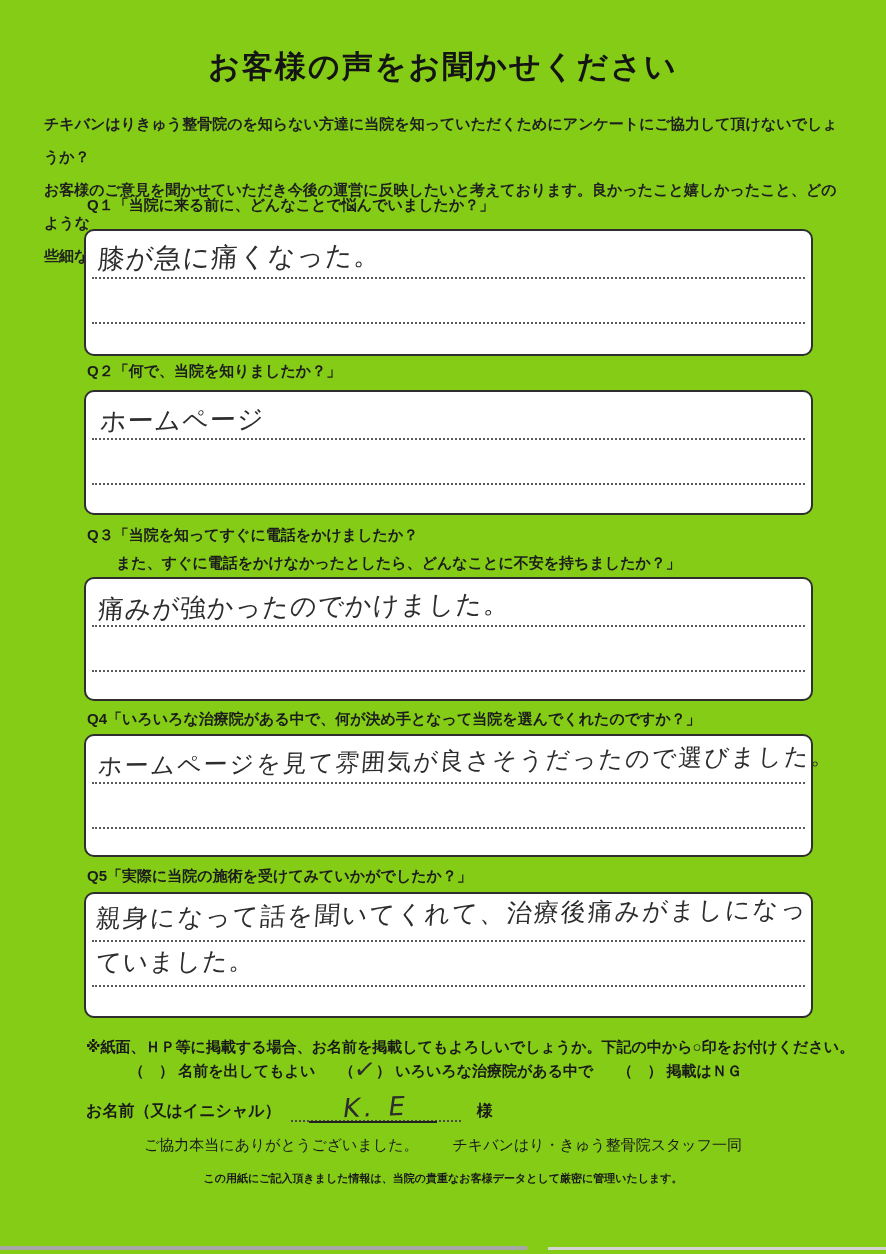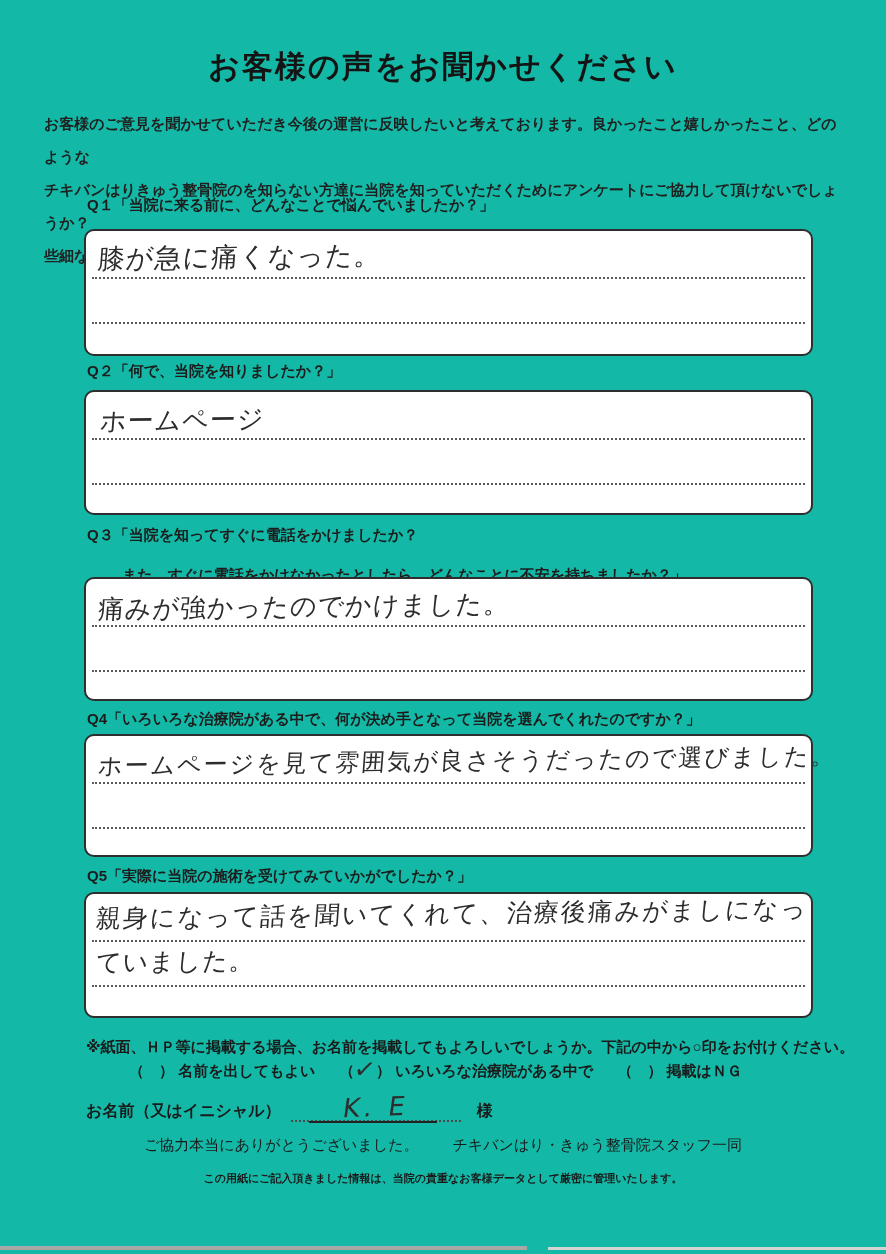--- a/index.html
+++ b/index.html
@@ -4,21 +4,21 @@
 <style>
   * { margin: 0; padding: 0; box-sizing: border-box; }
   html, body { background: #e8e8e8; }
   body { font-family: "Liberation Sans", "DejaVu Sans", sans-serif; }
 
   .page {
     position: relative;
     width: 886px;
     height: 1254px;
     margin: 0 auto;
-    background: #14b8a6;
+    background: #84cc16;
     color: #1a1a1a;
     overflow: hidden;
   }
 
   .title {
     position: absolute;
     top: 46px; left: 0; width: 100%;
     text-align: center;
     font-family: "DejaVu Serif", "Liberation Serif", serif;
     font-weight: 700;
@@ -37,21 +37,21 @@
   }
 
   .q-label {
     position: absolute;
     left: 87px;
     font-size: 15px;
     font-weight: 700;
     color: #1c1c1c;
     white-space: nowrap;
   }
-  .q-label.indent { left: 122px; margin-top: 12px; }
+  .q-label.indent { left: 116px; }
 
   .answer-box {
     position: absolute;
     left: 84px; width: 729px;
     border: 2px solid #2e2e2e;
     border-radius: 10px;
     background: #fff;
   }
   .ruled {
     position: absolute;
@@ -174,22 +174,22 @@
   }
 </style>
 </head>
 <body>
 
 <div class="page">
 
   <h1 class="title">お客様の声をお聞かせください</h1>
 
   <div class="intro">
+    <div>チキバンはりきゅう整骨院のを知らない方達に当院を知っていただくためにアンケートにご協力して頂けないでしょうか？</div>
     <div>お客様のご意見を聞かせていただき今後の運営に反映したいと考えております。良かったこと嬉しかったこと、どのような</div>
-    <div>チキバンはりきゅう整骨院のを知らない方達に当院を知っていただくためにアンケートにご協力して頂けないでしょうか？</div>
     <div>些細なことでも結構です。是非ご協力お願いします。（できるだけ具体的に書いていただけると助かります。）</div>
   </div>
 
   <div class="q-label" id="q1-label">Q１「当院に来る前に、どんなことで悩んでいましたか？」</div>
   <div class="answer-box" id="q1">
     <span class="hw a1">膝が急に痛くなった。</span>
     <div class="ruled l1"></div>
     <div class="ruled l2"></div>
   </div>
 

